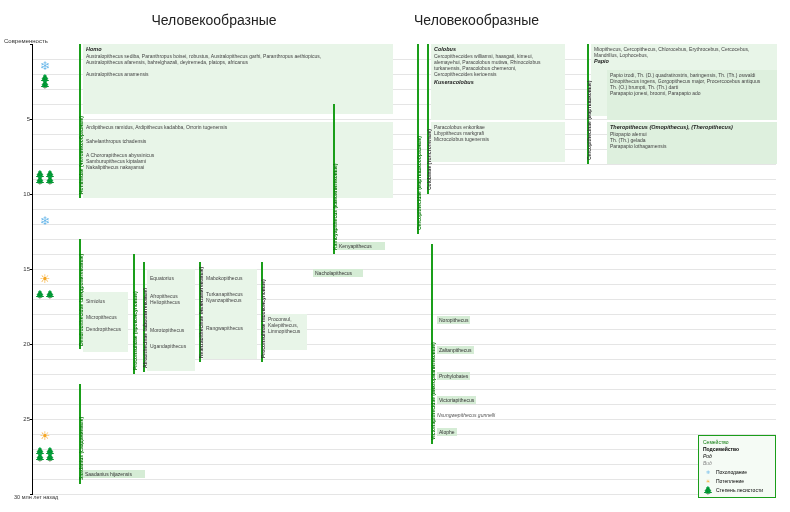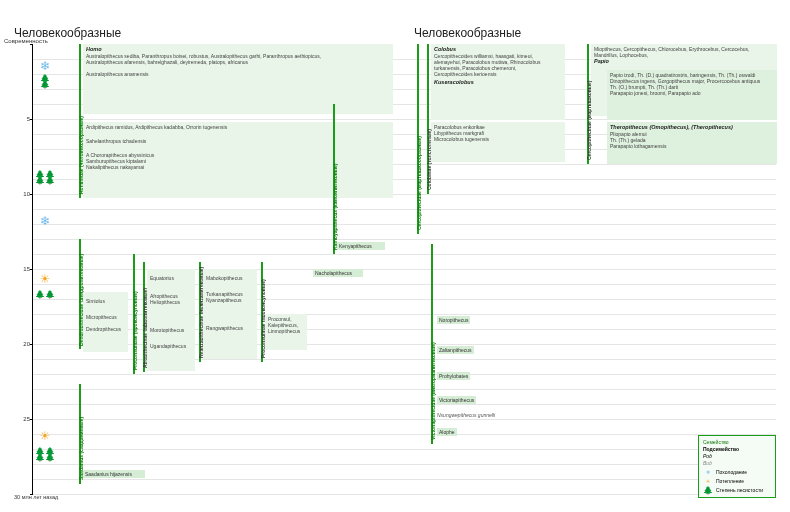--- a/index.html
+++ b/index.html
@@ -1,19 +1,19 @@
 <!DOCTYPE html>
 <html><head>
 <meta charset="utf-8">
 <style>
   * { margin: 0; padding: 0; box-sizing: border-box; }
   html, body { width: 790px; height: 512px; font-family: Arial, sans-serif; background: #fff; }
   .page { position: relative; width: 790px; height: 512px; padding: 10px 14px 10px 14px; }
   .title { font-size: 12px; font-weight: bold; letter-spacing: 0.5px; }
-  .subtitles { display: flex; margin-top: 16px; font-size: 12px; color: #222; }
+  .subtitles { display: flex; margin-top: 2px; font-size: 14px; color: #222; text-align: center; }
   .subtitles span:first-child { flex: 0 0 400px; }
   .chart-area { position: absolute; left: 32px; top: 44px; width: 744px; height: 450px; border-left: 1.5px solid #000; }
   .yaxis-label { position: absolute; font-size: 6px; color: #333; text-align: right; width: 26px; }
   .grid-line { position: absolute; left: 0; width: 100%; height: 1px; background: #e5e5e5; }
   .tick { position: absolute; left: -3px; width: 3px; height: 1px; background: #000; }
   .climate-col { position: absolute; left: 2px; top: 0; width: 20px; height: 100%; }
   .climate-icon { position: absolute; left: 0; width: 20px; text-align: center; font-size: 12px; }
   .snow { color: #6bb8ea; }
   .sun { color: #f5a623; }
   .trees { color: #2a7d2a; font-size: 8px; line-height: 6px; }

